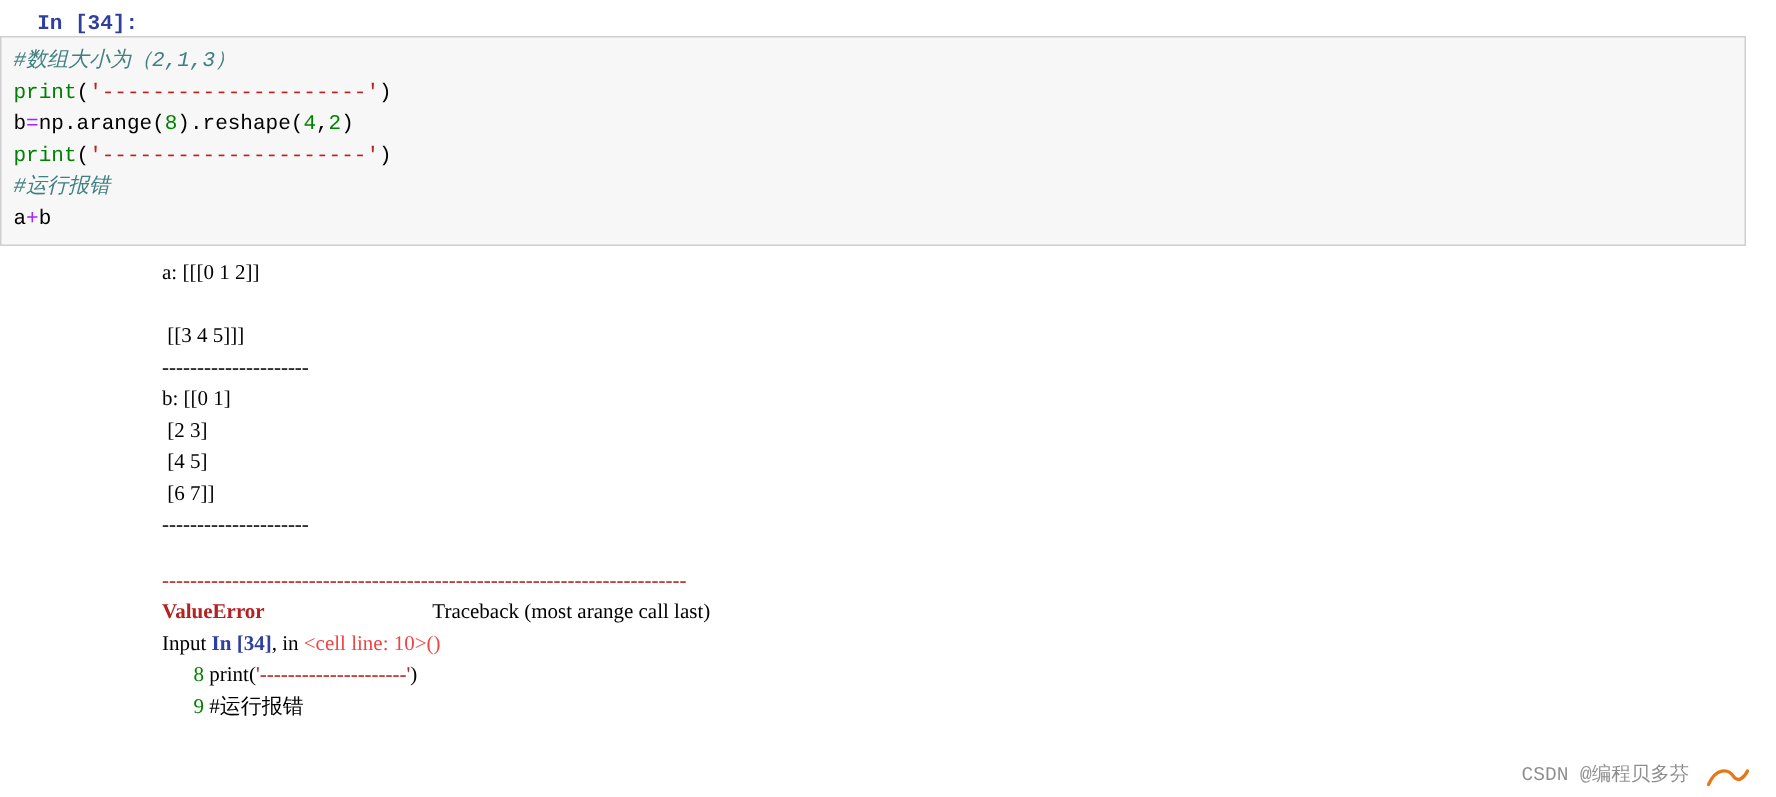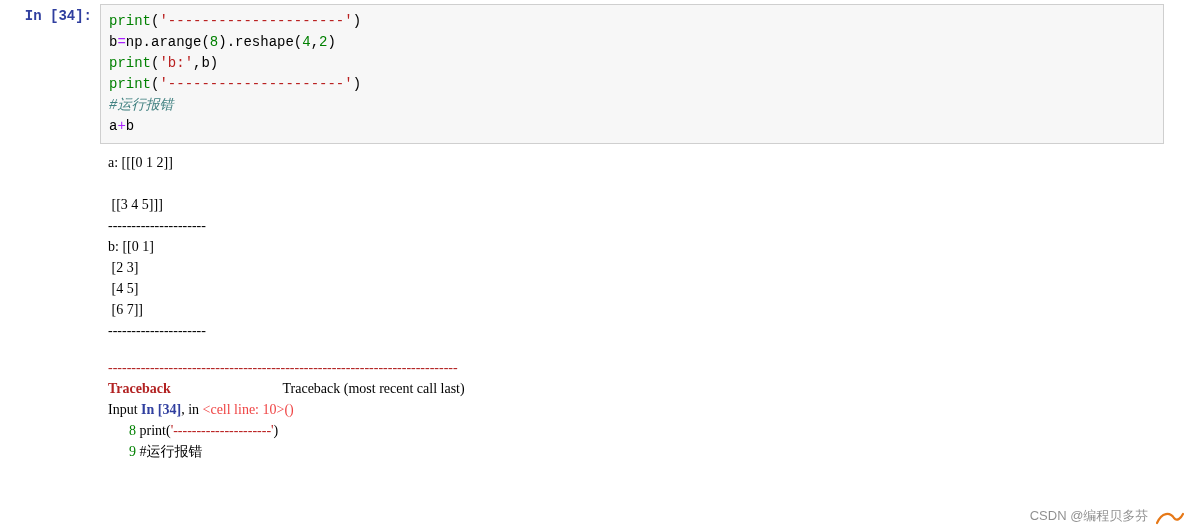--- a/index.html
+++ b/index.html
@@ -1,48 +1,46 @@
 <!DOCTYPE html>
 <html><head>
 <meta charset="utf-8">
 <style>
   * { box-sizing: border-box; margin: 0; padding: 0; }
   body { font-family: Consolas, "Courier New", monospace; font-size: 14px; background: #fff; width: 1184px; height: 531px; overflow: hidden; position: relative; }
-  .cell { display: flex; padding: 4px 14px 0 0; }
+  .cell { display: flex; padding: 4px 14px 0 0; flex-direction: column; }
   .prompt { width: 100px; text-align: right; padding: 4px 8px 0 0; color: #303F9F; font-weight: bold; flex-shrink: 0; }
   .code-area { flex: 1; border: 1px solid #cfcfcf; background: #f7f7f7; padding: 6px 8px; line-height: 1.5; margin-right: 6px; }
   .output-area { margin-left: 100px; padding: 8px; line-height: 1.5; white-space: pre; font-family: Liberation Serif, serif; }
   .c-comment { color: #408080; font-style: italic; }
   .c-op { color: #AA22FF; }
   .c-num { color: #008000; }
   .c-str { color: #BA2121; }
   .c-builtin { color: #008000; }
   .err-hr { color: #b22222; }
   .err-name { color: #b22222; font-weight: bold; }
   .err-link { color: #ef4444; }
   .in-prompt { color: #303F9F; font-weight: bold; }
   .arrow { color: #008000; }
-  .watermark { position: absolute; right: 4px; bottom: 6px; color: rgba(0,0,0,0.45); font-family: Liberation Sans, sans-serif; font-size: 13px; }
+  .watermark { position: absolute; right: 22px; bottom: 6px; color: rgba(0,0,0,0.45); font-family: Liberation Mono, monospace; font-size: 13px; }
   .wm-icon { display:inline-block; width:24px; height:14px; position:relative; vertical-align:middle; margin-left:4px; }
   .wm-icon svg { width:28px; height:18px; position:absolute; bottom:-2px; left:0; }
 </style>
 </head>
 <body>
 
 <div class="cell">
   <div class="prompt"><span>In  [34]:</span></div>
   <div class="code-area">
+    <div><span class="c-comment">#数组大小为（2,1,3）</span></div>
     <div>
       <span class="c-builtin">print</span><span>(</span><span class="c-str">'---------------------'</span><span>)</span>
     </div>
     <div>
       <span>b</span><span class="c-op">=</span><span>np.arange(</span><span class="c-num">8</span><span>).reshape(</span><span class="c-num">4</span><span>,</span><span class="c-num">2</span><span>)</span>
-    </div>
-    <div>
-      <span class="c-builtin">print</span><span>(</span><span class="c-str">'b:'</span><span>,</span><span>b</span><span>)</span>
     </div>
     <div>
       <span class="c-builtin">print</span><span>(</span><span class="c-str">'---------------------'</span><span>)</span>
     </div>
     <div><span class="c-comment">#运行报错</span></div>
     <div>
       <span>a</span><span class="c-op">+</span><span>b</span>
     </div>
   </div>
 </div>
@@ -52,21 +50,21 @@
  [[3 4 5]]]
 ---------------------
 b: [[0 1]
  [2 3]
  [4 5]
  [6 7]]
 ---------------------
 </span></div>
 
 <div class="output-area"><span class="err-hr">---------------------------------------------------------------------------</span>
-<span class="err-name">Traceback</span><span>                                Traceback (most recent call last)</span>
+<span class="err-name">ValueError</span><span>                                Traceback (most arange call last)</span>
 <span>Input </span><span class="in-prompt">In [34]</span><span>, in </span><span class="err-link">&lt;cell line: 10&gt;</span><span class="err-link">()</span>
 <span class="arrow">      8 </span><span>print</span><span>(</span><span class="c-str">'---------------------'</span><span>)</span>
 <span class="arrow">      9 </span><span>#运行报错</span>
 
 
 </div>
 
 <div class="watermark">
   <span>CSDN @编程贝多芬</span>
   <span class="wm-icon">

